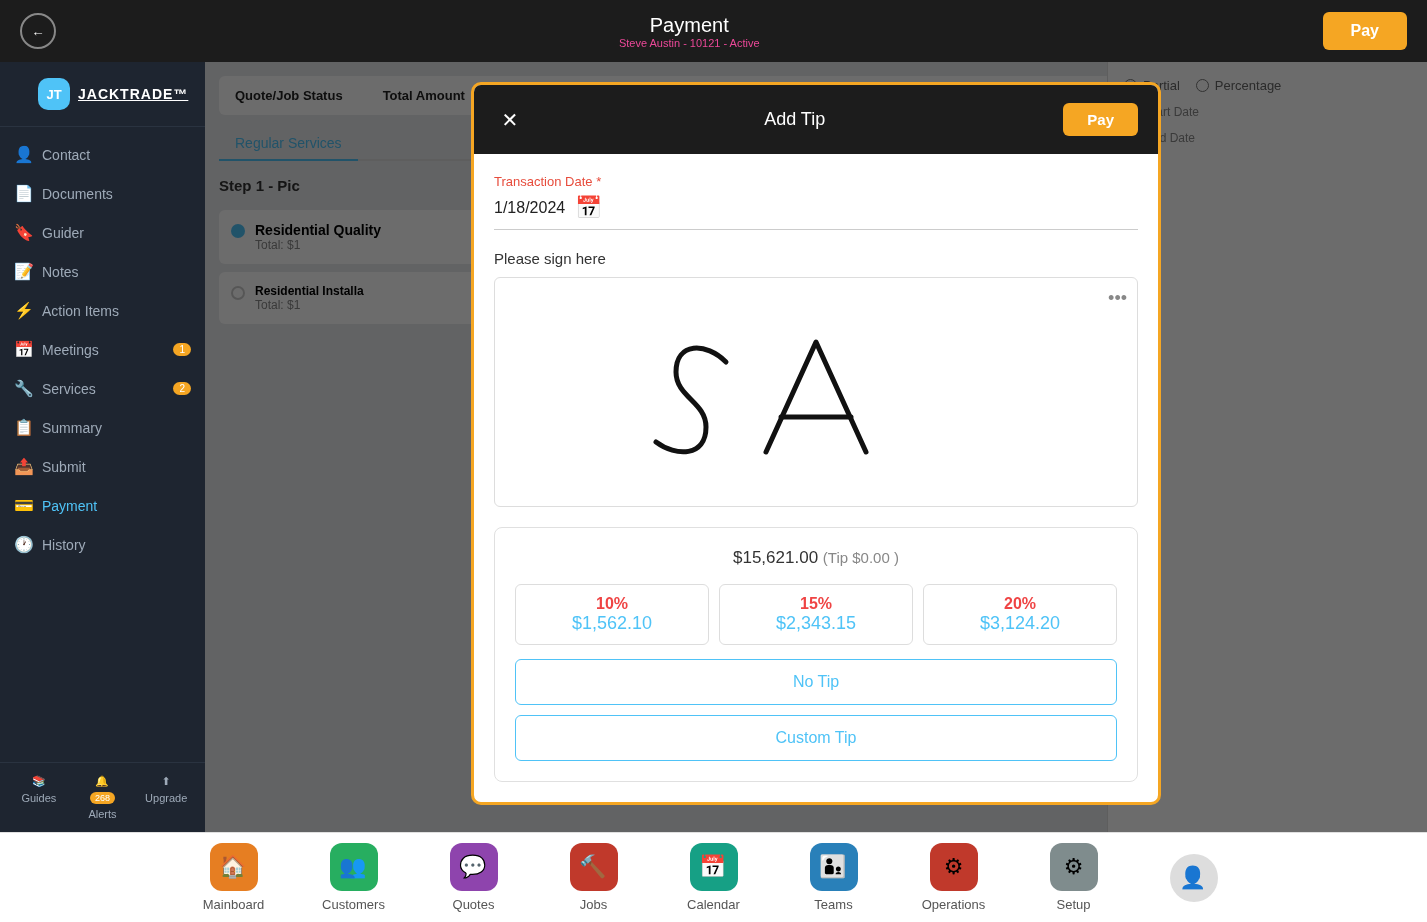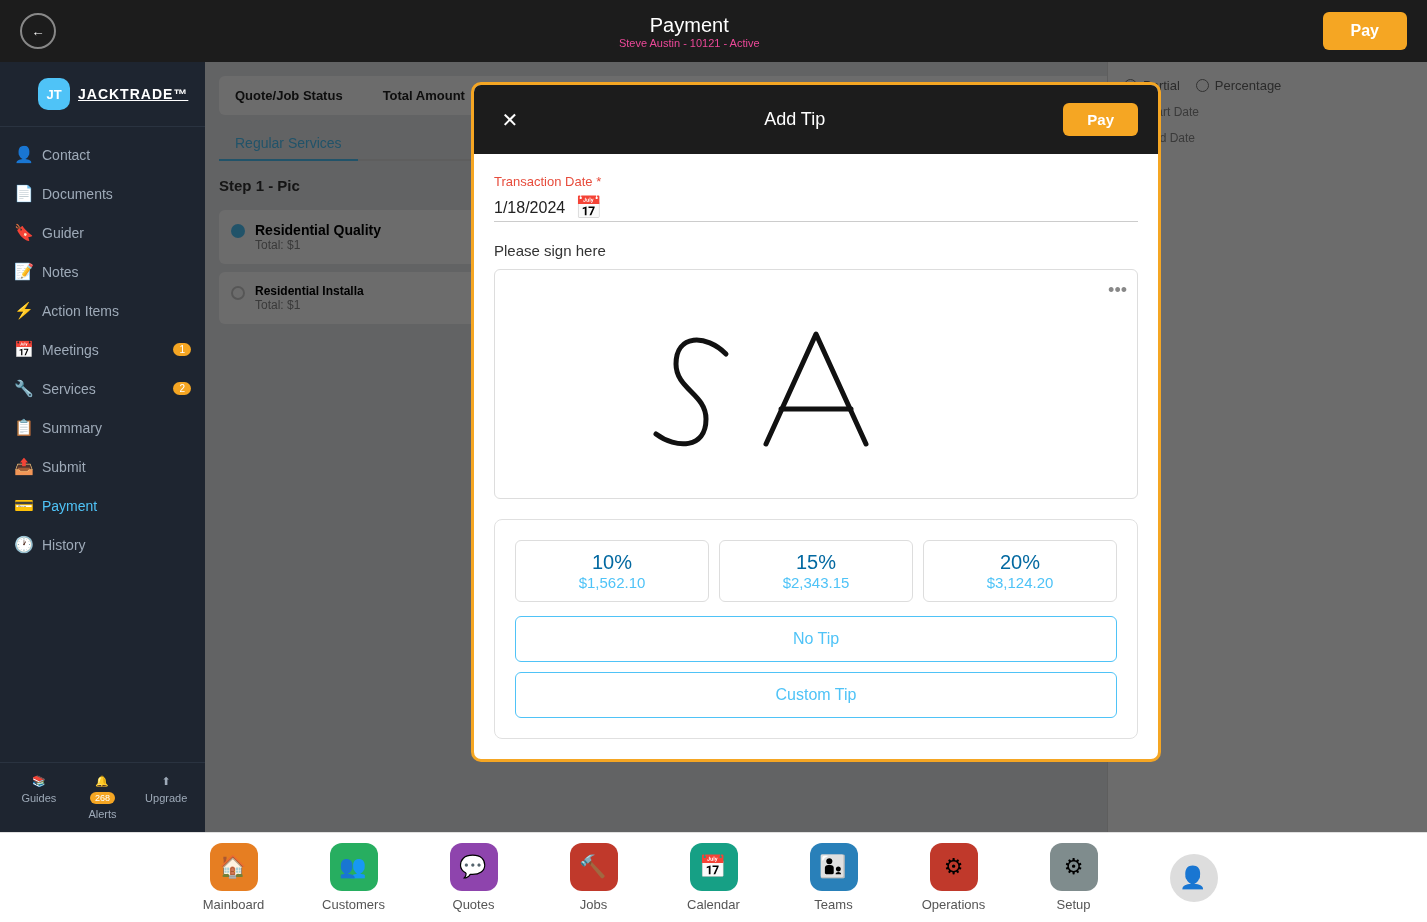--- a/index.html
+++ b/index.html
@@ -144,21 +144,21 @@
       padding: 20px;
       overflow-y: auto;
       flex: 1;
     }
 
     
     .field-label { font-size: 13px; color: #555; margin-bottom: 6px; }
     .field-label span { color: #e74c3c; }
     .date-field {
       display: flex; align-items: center; gap: 10px;
-      border-bottom: 1px solid #ccc; margin-bottom: 20px;
+      border-bottom: 1px solid #ccc; padding-bottom: 8px; margin-bottom: 20px;
     }
     .date-value { font-size: 16px; color: #222; }
     .calendar-icon { font-size: 22px; color: #f5a623; }
 
     
     .sign-label { font-size: 15px; color: #333; margin-bottom: 10px; }
     .signature-box {
       border: 1px solid #ddd; border-radius: 6px;
       height: 230px; position: relative; background: #fff;
       margin-bottom: 20px; display: flex; align-items: center; justify-content: center;
@@ -174,22 +174,22 @@
       margin-bottom: 16px; font-weight: 500;
     }
     .amount-total .tip-info { color: #888; font-size: 15px; }
     .tip-options {
       display: flex; gap: 10px; margin-bottom: 14px; justify-content: center;
     }
     .tip-btn {
       flex: 1; border: 1px solid #ddd; border-radius: 6px;
       padding: 10px; text-align: center; cursor: pointer; background: #fff;
     }
-    .tip-btn .pct { font-size: 20px; color: #0369a1; font-weight: 400; }
-    .tip-btn .amt { font-size: 15px; color: #4fc3f7; }
+    .tip-btn .pct { font-size: 16px; color: #ef4444; font-weight: 700; }
+    .tip-btn .amt { font-size: 18px; color: #4fc3f7; }
     .no-tip-btn {
       width: 100%; padding: 13px; border: 1px solid #4fc3f7; border-radius: 6px;
       background: #fff; color: #4fc3f7; font-size: 16px; cursor: pointer;
       margin-bottom: 10px;
     }
     .custom-tip-btn {
       width: 100%; padding: 13px; border: 1px solid #4fc3f7; border-radius: 6px;
       background: #fff; color: #4fc3f7; font-size: 16px; cursor: pointer;
     }
 
@@ -398,20 +398,24 @@
             <svg width="380" height="180" viewBox="0 0 380 180">
 
               <path d="M 100 60 C 80 40, 50 40, 50 70 C 50 95, 80 100, 80 125 C 80 155, 50 155, 30 140" fill="none" stroke="#111" stroke-width="5" stroke-linecap="round"></path>
 
               <path d="M 140 150 L 190 40 L 240 150" fill="none" stroke="#111" stroke-width="5" stroke-linecap="round" stroke-linejoin="round"></path>
               <path d="M 155 115 L 225 115" fill="none" stroke="#111" stroke-width="5" stroke-linecap="round"></path>
             </svg>
           </div>
 
           <div class="amount-section">
+            <div class="amount-total">
+              <span>$15,621.00</span>
+              <span class="tip-info">(Tip $0.00 )</span>
+            </div>
             <div class="tip-options">
               <div class="tip-btn">
                 <div class="pct">10%</div>
                 <div class="amt">$1,562.10</div>
               </div>
               <div class="tip-btn">
                 <div class="pct">15%</div>
                 <div class="amt">$2,343.15</div>
               </div>
               <div class="tip-btn">

